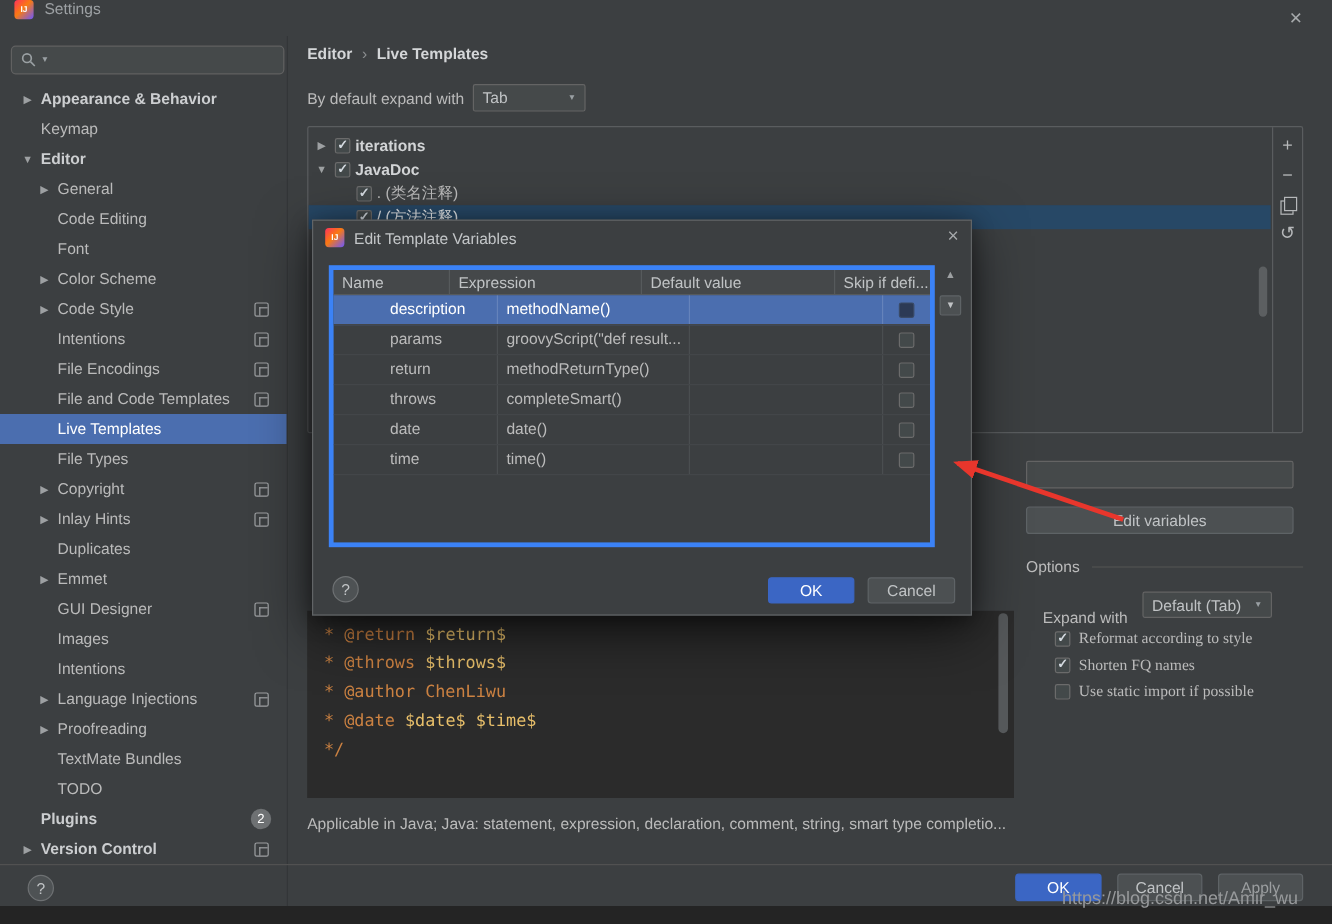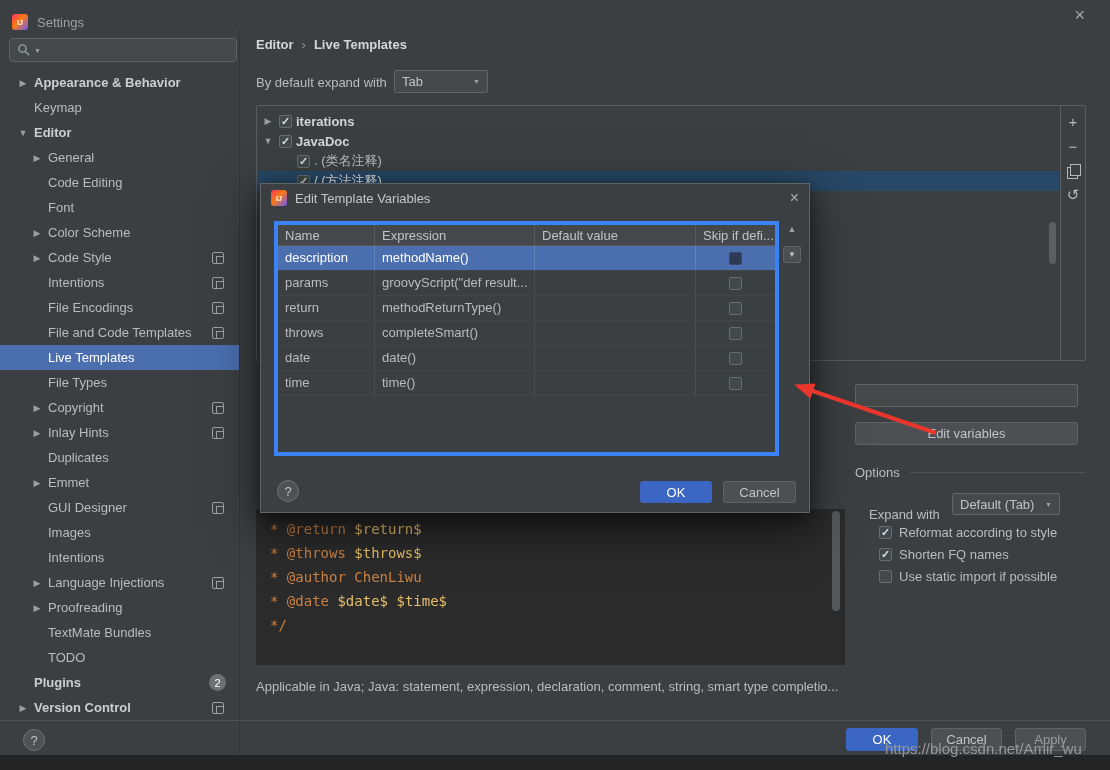--- a/index.html
+++ b/index.html
@@ -1,21 +1,21 @@
 <!DOCTYPE html>
 <html><head>
 <meta charset="utf-8">
 <style>
   *{box-sizing:border-box;margin:0;padding:0;}
   html,body{background:#202020;}
   #root{position:relative;width:1110px;height:770px;background:#3c3f41;overflow:hidden;
         font-family:"Liberation Sans",sans-serif;font-size:13px;color:#bbbbbb;}
 
   
-  .titlebar{position:absolute;left:0;top:0;width:100%;height:30px;display:flex;align-items:flex-end;padding-left:12px;gap:9px;}
+  .titlebar{position:absolute;left:0;top:0;width:100%;height:30px;display:flex;align-items:flex-start;padding-left:12px;gap:9px;}
   .ij-logo{width:16px;height:16px;border-radius:3px;flex:none;
            background:linear-gradient(135deg,#fe315d 0%,#f97a12 45%,#6b57ff 100%);
            color:#fff;font-size:7px;font-weight:bold;display:flex;align-items:center;justify-content:center;}
   .title-text{color:#9da1a4;}
   .win-close{position:absolute;right:25px;top:4px;font-size:18px;color:#a7aaac;cursor:pointer;line-height:22px;}
 
   
   .search-box{position:absolute;left:9px;top:38px;width:228px;height:24px;background:#45494a;
               border:1px solid #616161;border-radius:4px;display:flex;align-items:center;padding:0 7px;gap:3px;}
   .combo-caret,.search-caret{font-size:7px;color:#9aa0a3;}
@@ -72,21 +72,21 @@
   .desc-field{position:absolute;left:855px;top:384px;width:223px;height:23px;background:#45494a;border:1px solid #646464;border-radius:2px;}
   .btn{display:flex;align-items:center;justify-content:center;border-radius:3px;cursor:pointer;font-size:13px;}
   .btn.secondary{background:#4c5052;border:1px solid #5e6366;color:#c0c3c5;}
   .btn.primary{background:#3b66c4;border:1px solid #3b66c4;color:#ffffff;}
   #edit-vars-btn{position:absolute;left:855px;top:422px;width:223px;height:23px;}
   .options-label{position:absolute;left:855px;top:465px;}
   .options-line{position:absolute;left:910px;top:472px;width:176px;height:1px;background:#515151;}
   .expandwith-label{position:absolute;left:869px;top:488px;margin-top:19px;}
   #combo-expand-with{position:absolute;left:952px;top:493px;width:108px;height:22px;}
   .opt-checks{position:absolute;left:879px;top:521px;}
-  .opt-row{height:22px;display:flex;align-items:center;gap:7px;cursor:pointer;}
+  .opt-row{height:22px;display:flex;align-items:center;gap:7px;cursor:pointer;font-family:Liberation Serif, serif;}
   .applicable{position:absolute;left:256px;top:679px;width:720px;white-space:nowrap;overflow:hidden;}
 
   
   .footer-line{position:absolute;left:0;top:720px;width:1110px;height:1px;background:#515151;}
   .help-circle{width:22px;height:22px;border-radius:50%;background:#4e5254;border:1px solid #6e7173;color:#c2c5c7;
                display:flex;align-items:center;justify-content:center;font-size:13px;cursor:pointer;}
   #footer-help{position:absolute;left:23px;top:729px;}
   #footer-ok{position:absolute;left:846px;top:728px;width:72px;height:23px;}
   #footer-cancel{position:absolute;left:931px;top:728px;width:71px;height:23px;}
   #footer-apply{position:absolute;left:1015px;top:728px;width:71px;height:23px;color:#9b9ea0;}
@@ -95,21 +95,21 @@
 
   
   .modal{position:absolute;left:260px;top:183px;width:550px;height:330px;background:#3c3f41;
          border:1px solid #616466;box-shadow:0 14px 44px rgba(0,0,0,.6),0 4px 16px rgba(0,0,0,.4);z-index:40;}
   .modal-title{height:28px;display:flex;align-items:center;padding:0 10px;gap:8px;color:#c3c6c8;}
   .modal-close{margin-left:auto;font-size:16px;color:#a7aaac;cursor:pointer;}
   .modal-table{position:absolute;left:13px;top:37px;width:505px;height:235px;border:4px solid #3b82f6;background:#3c3f41;overflow:hidden;}
   .mt-head{display:flex;height:21px;background:#45484a;border-bottom:1px solid #565a5c;}
   .mt-hcell{line-height:21px;padding-left:7px;color:#c0c3c5;border-right:1px solid #565a5c;
             white-space:nowrap;overflow:hidden;cursor:pointer;}
-  .mt-row{display:flex;height:25px;border-bottom:1px solid #434649;cursor:pointer;}
+  .mt-row{display:flex;height:25px;border-bottom:1px solid #434649;cursor:pointer;padding-left:40px;}
   .mt-cell{line-height:24px;padding-left:7px;border-right:1px solid #4a4e50;white-space:nowrap;overflow:hidden;}
   .col0{width:97px;flex:none;} .col1{width:160px;flex:none;} .col2{width:161px;flex:none;}
   .col3{flex:1;border-right:none !important;}
   .mt-cell.skip{display:flex;align-items:center;justify-content:center;padding-left:0;}
   .mt-row.selected{background:#4b6eaf;}
   .mt-row.selected .mt-cell{color:#ffffff;border-right-color:rgba(255,255,255,.15);}
   .skipbox{width:13px;height:13px;border:1px solid #6b6b6b;background:#43494a;border-radius:2px;}
   .skipbox.filled{background:#2c3a55;border-color:#3a4a66;}
   .modal-rail{position:absolute;left:521px;top:40px;width:20px;display:flex;flex-direction:column;align-items:center;}
   .rail-up{color:#9da0a2;font-size:9px;cursor:pointer;}

